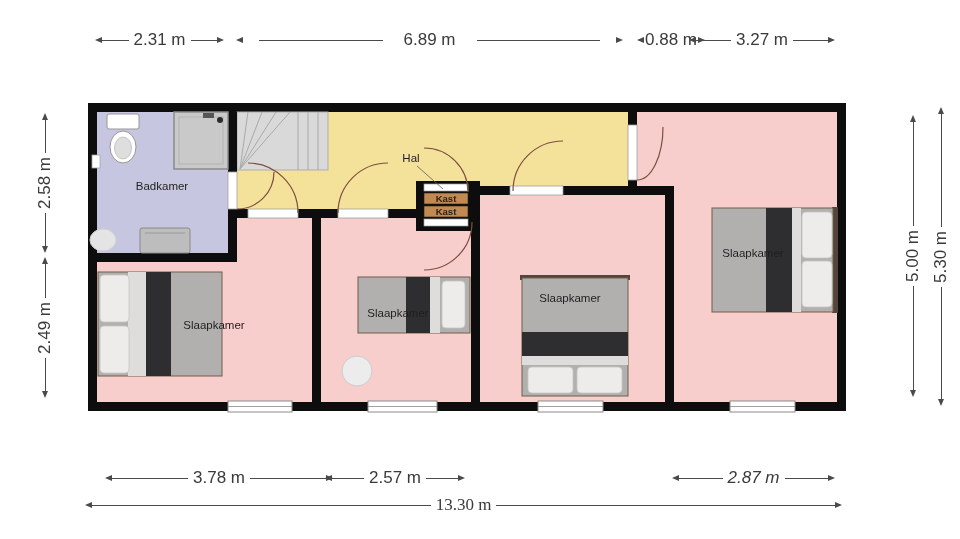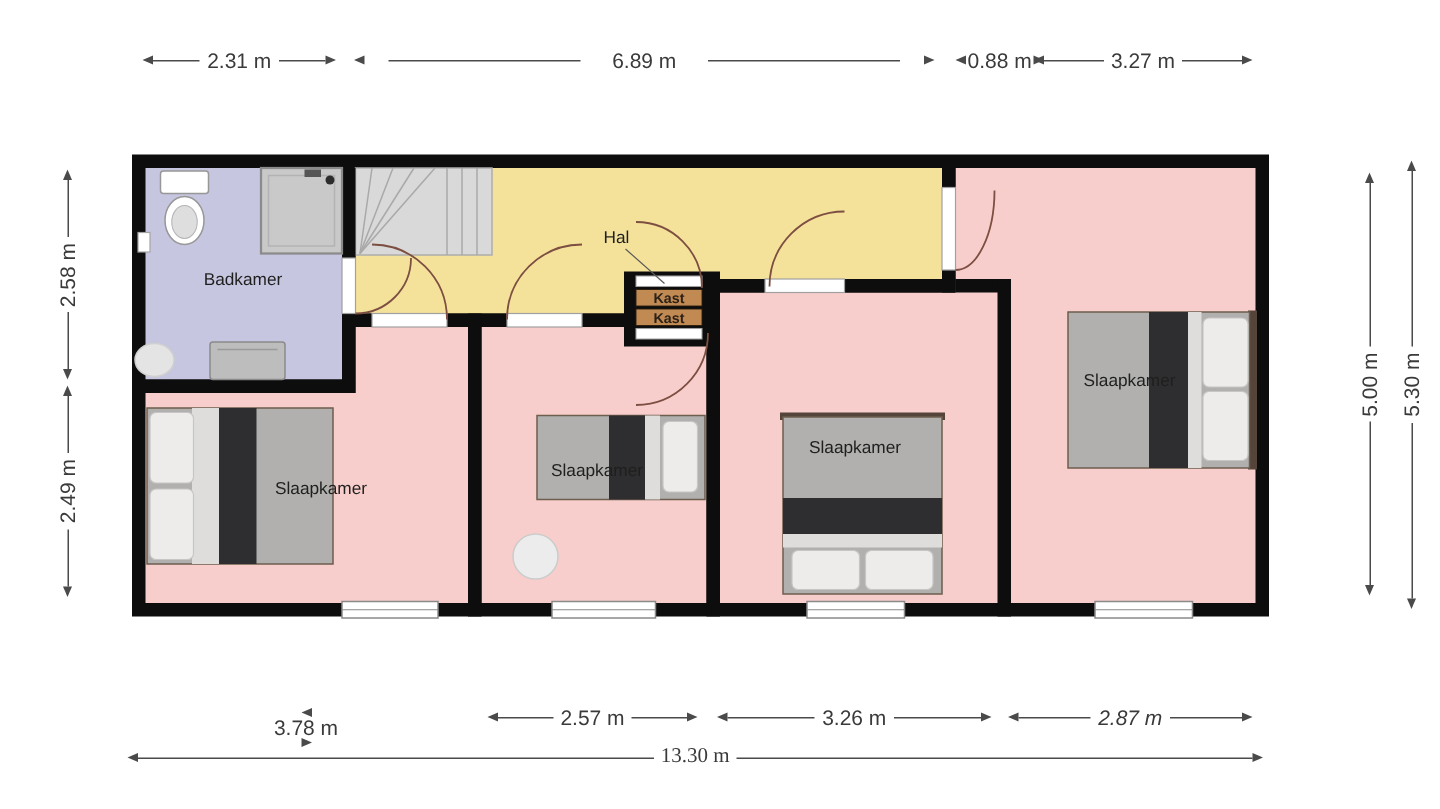--- a/index.html
+++ b/index.html
@@ -1,20 +1,20 @@
 <!DOCTYPE html>
 <html><head>
 <meta charset="utf-8">
 <style>
   html,body{margin:0;padding:0;background:#ffffff;}
   .canvas{position:relative;width:960px;height:539px;background:#fff;overflow:hidden;
           font-family:"Liberation Sans", sans-serif;}
   .plan-svg{position:absolute;left:0;top:0;}
   
-  .dim{position:absolute;display:flex;color:#3a3a3a;font-size:14px;}
+  .dim{position:absolute;display:flex;color:#3a3a3a;font-size:17px;}
   .dim-h{flex-direction:row;align-items:center;height:12px;}
   .dim-v{flex-direction:column;align-items:center;width:14px;}
   .dim-h .dim-line{flex:1;height:0;border-top:1px solid #4a4a4a;}
   .dim-v .dim-line{flex:1;width:0;border-left:1px solid #4a4a4a;}
   .dim-h .dim-label{padding:0 5px;white-space:nowrap;line-height:12px;}
   .dim-v .dim-label{writing-mode:vertical-rl;transform:rotate(180deg);padding:4px 0;white-space:nowrap;}
   .ar{width:0;height:0;flex:0 0 auto;}
   .ar-left{border-top:3.5px solid transparent;border-bottom:3.5px solid transparent;border-right:7px solid #4a4a4a;}
   .ar-right{border-top:3.5px solid transparent;border-bottom:3.5px solid transparent;border-left:7px solid #4a4a4a;}
   .ar-up{border-left:3.5px solid transparent;border-right:3.5px solid transparent;border-bottom:7px solid #4a4a4a;}
@@ -198,41 +198,34 @@
       <span class="ar ar-right"></span>
   </div>
   <div class="dim dim-h" style="left:689px;top:34px;width:146px;">
     <span class="ar ar-left"></span>
       <span class="dim-line"></span>
     <span class="dim-label">3.27 m</span>
     <span class="dim-line"></span>
       <span class="ar ar-right"></span>
   </div>
 
-  <div class="dim dim-h" style="left:90px;top:472px;width:228px;flex-direction:column;">
+  <div class="dim dim-h" style="left:105px;top:472px;width:228px;">
     <span class="ar ar-left"></span>
       <span class="dim-line"></span>
     <span class="dim-label">3.78 m</span>
     <span class="dim-line"></span>
       <span class="ar ar-right"></span>
   </div>
   <div class="dim dim-h" style="left:325px;top:472px;width:140px;">
     <span class="ar ar-left"></span>
       <span class="dim-line"></span>
     <span class="dim-label">2.57 m</span>
     <span class="dim-line"></span>
       <span class="ar ar-right"></span>
   </div>
-  <div class="dim dim-h" style="left:478px;top:472px;width:183px;">
-    <span class="ar ar-left"></span>
-      <span class="dim-line"></span>
-    <span class="dim-label">3.26 m</span>
-    <span class="dim-line"></span>
-      <span class="ar ar-right"></span>
-  </div>
   <div class="dim dim-h" style="left:672px;top:472px;width:163px;font-style:italic;">
     <span class="ar ar-left"></span>
       <span class="dim-line"></span>
     <span class="dim-label">2.87 m</span>
     <span class="dim-line"></span>
       <span class="ar ar-right"></span>
   </div>
   <div class="dim dim-h" style="left:85px;top:499px;width:757px;font-family:Liberation Serif, serif;">
     <span class="ar ar-left"></span>
       <span class="dim-line"></span>

